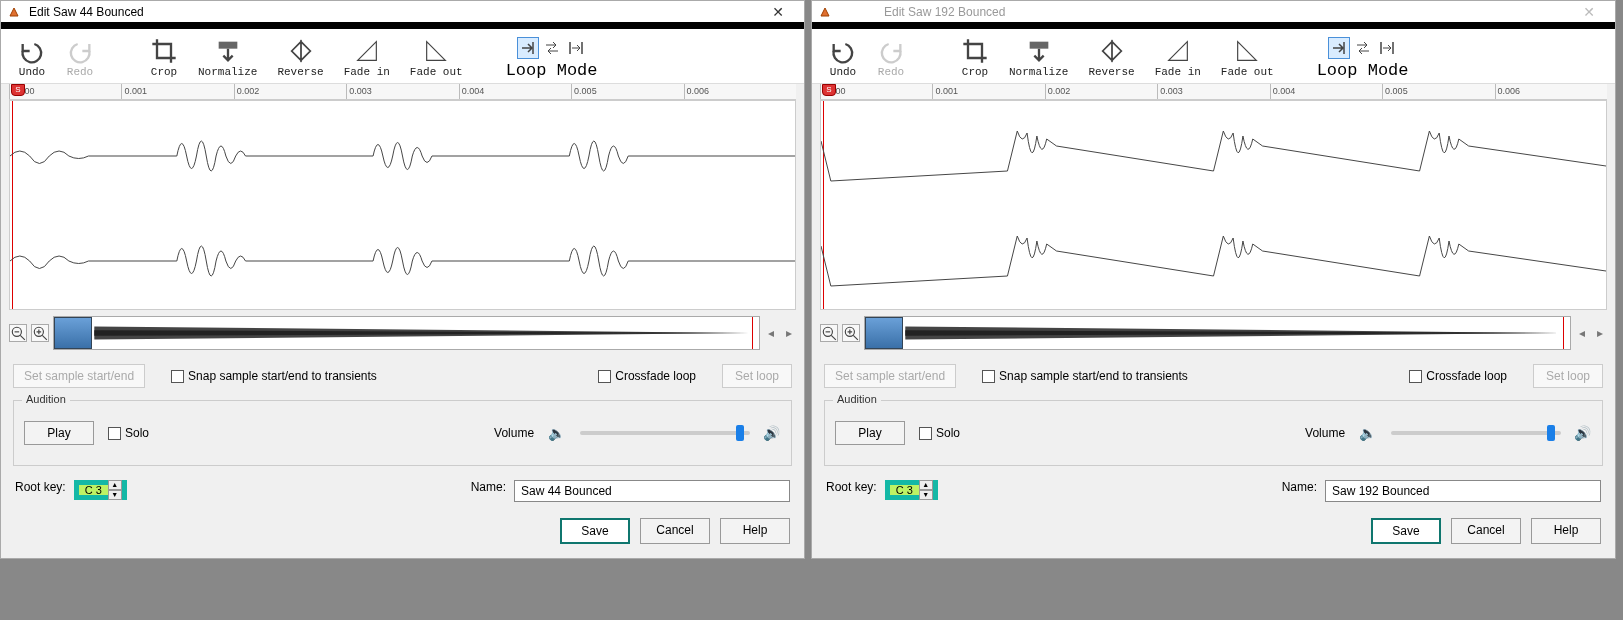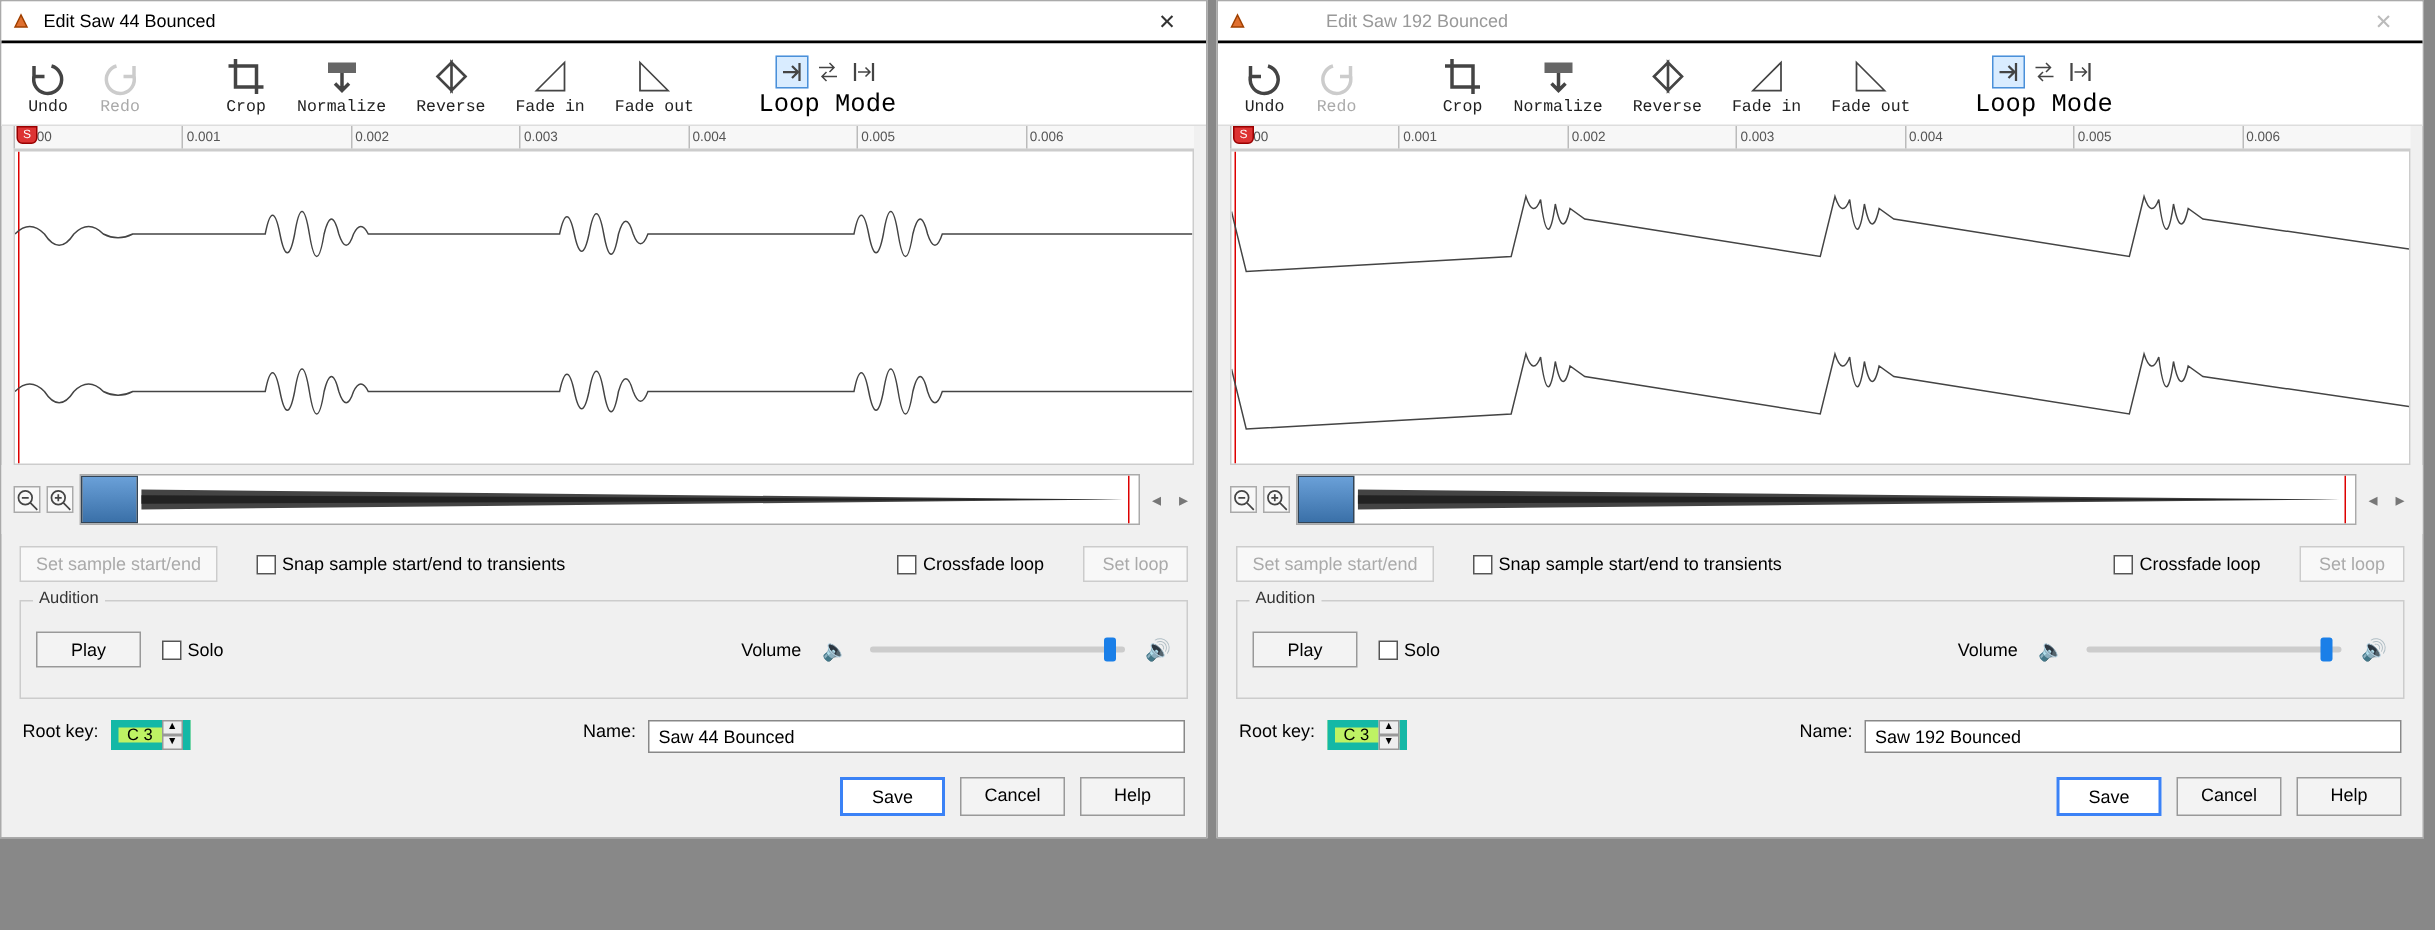--- a/index.html
+++ b/index.html
@@ -18,21 +18,21 @@
     border: 1px solid #aaa;
     display: flex;
     flex-direction: column;
   }
   .titlebar {
     height: 28px;
     display: flex;
     align-items: center;
     padding: 0 6px;
     background: #fff;
-    border-bottom: 2px solid #000000;
+    border-bottom: 7px solid #000000;
   }
   .titlebar.inactive { color: #999; gap: 44px; }
   .app-icon {
     width: 16px; height: 16px;
     margin-right: 6px;
     display: inline-flex;
     align-items: center;
     justify-content: center;
   }
   .title-text { font-size: 12px; }
@@ -185,21 +185,21 @@
   }
   .btn {
     padding: 4px 10px;
     border: 1px solid #999;
     background: #f3f3f3;
     font-size: 12px;
     min-width: 70px;
     text-align: center;
   }
   .btn.disabled { color: #aaa; border-color: #ccc; background: #f8f8f8; }
-  .btn.primary { border: 2px solid #3b82f6; background: #fff; color: #000; }
+  .btn.primary { border: 2px solid #0f766e; background: #fff; color: #000; }
   .chk {
     display: flex;
     align-items: center;
     gap: 4px;
   }
   .chk .box {
     width: 13px; height: 13px;
     border: 1px solid #555;
     background: #fff;
   }
@@ -259,21 +259,21 @@
     background: #eee;
     font-size: 7px;
     line-height: 6px;
     padding: 0;
   }
   .name-input {
     border: 1px solid #888;
     background: #fff;
     padding: 3px 6px;
     font-size: 12px;
-    width: 358px;
+    width: 276px;
   }
   .button-row {
     display: flex;
     justify-content: flex-end;
     gap: 10px;
     padding: 6px 14px 14px 14px;
   }
   svg { stroke: #444; fill: none; stroke-width: 1; }
 </style>
 </head>

